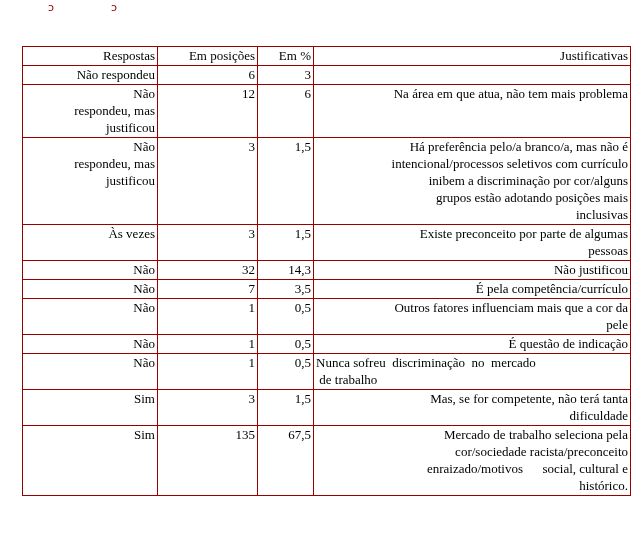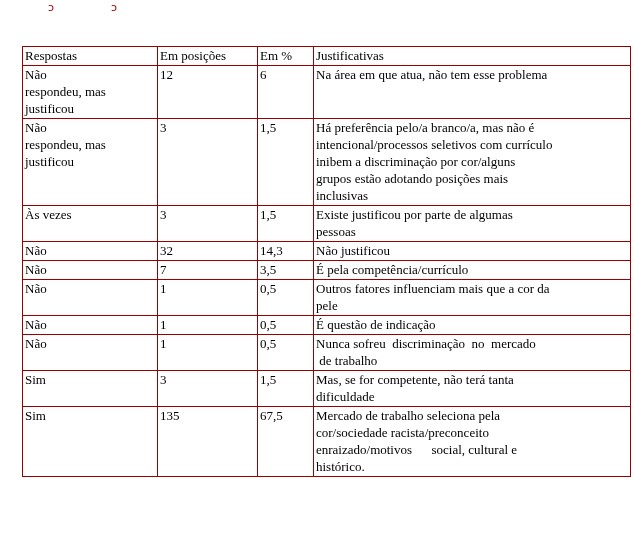--- a/index.html
+++ b/index.html
@@ -30,21 +30,21 @@
     left: 22px;
     top: 46px;
     width: 608px;
     border-collapse: collapse;
     table-layout: fixed;
   }
   table.results th,
   table.results td {
     border: 1px solid #990000;
     vertical-align: top;
-    text-align: left;
+    text-align: right;
     font-weight: normal;
     font-size: 13px;
     line-height: 17px;
     padding: 0 2px 1px 2px;
     white-space: pre-wrap;
     overflow: hidden;
     word-wrap: break-word;
   }
   table.results td.justify {
     text-align: justify;
@@ -67,44 +67,50 @@
   <thead>
     <tr>
       <th>Respostas</th>
       <th>Em posições</th>
       <th>Em %</th>
       <th>Justificativas</th>
     </tr>
   </thead>
   <tbody>
       <tr>
+        <td>Não respondeu</td>
+        <td>6</td>
+        <td>3</td>
+        <td></td>
+      </tr>
+      <tr>
         <td>Não
 respondeu, mas
 justificou</td>
         <td>12</td>
         <td>6</td>
-        <td>Na área em que atua, não tem esse problema</td>
+        <td>Na área em que atua, não tem mais problema</td>
       </tr>
       <tr>
         <td>Não
 respondeu, mas
 justificou</td>
         <td>3</td>
         <td>1,5</td>
         <td>Há preferência pelo/a branco/a, mas não é
 intencional/processos seletivos com currículo
 inibem a discriminação por cor/alguns
 grupos estão adotando posições mais
 inclusivas</td>
       </tr>
       <tr>
         <td>Às vezes</td>
         <td>3</td>
         <td>1,5</td>
-        <td>Existe justificou por parte de algumas
+        <td>Existe preconceito por parte de algumas
 pessoas</td>
       </tr>
       <tr>
         <td>Não</td>
         <td>32</td>
         <td>14,3</td>
         <td>Não justificou</td>
       </tr>
       <tr>
         <td>Não</td>

